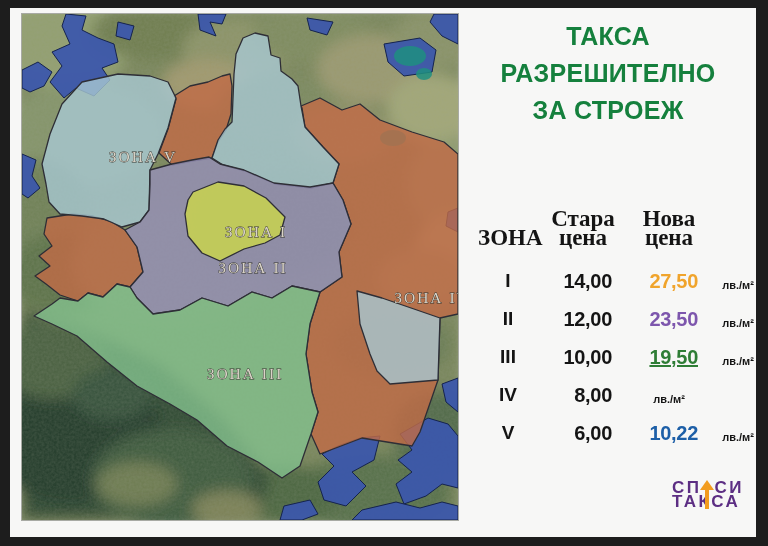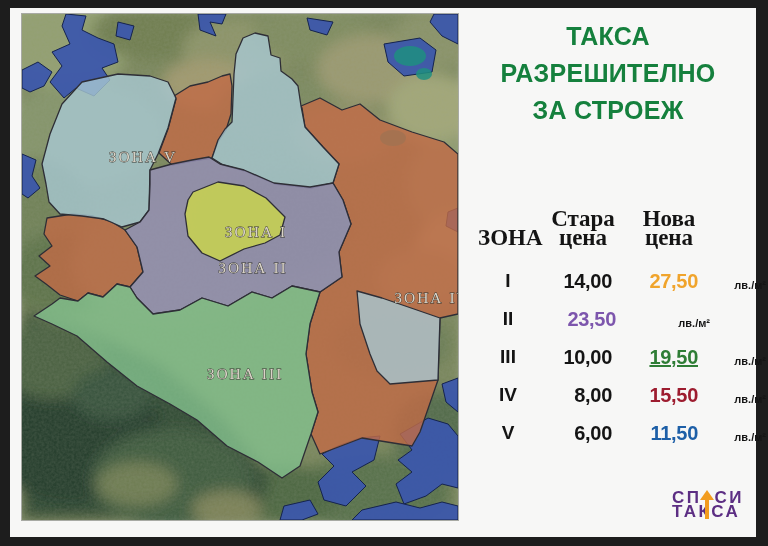--- a/index.html
+++ b/index.html
@@ -28,23 +28,23 @@
     display:grid;grid-template-columns:60px 90px 82px 56px;
     margin-left:18px;align-items:center;
   }
   .grid.header{margin-top:80px;align-items:end;}
   .h{font-size:23px;line-height:19px;font-weight:bold;color:#141414;text-align:center;font-family:Liberation Serif, serif;}
   .rows{margin-top:15px;}
   .row{height:38px;}
   .c-zone{font-size:19px;font-weight:bold;color:#141414;text-align:center;}
   .c-old{font-size:20px;font-weight:bold;color:#141414;text-align:right;padding-right:16px;letter-spacing:-0.3px;}
   .c-new{font-size:20px;font-weight:bold;text-align:right;padding-right:12px;letter-spacing:-0.3px;}
-  .c-unit{font-size:11px;font-weight:bold;color:#141414;text-align:right;position:relative;top:4px;}
+  .c-unit{font-size:11px;font-weight:bold;color:#141414;text-align:center;position:relative;top:4px;}
   .logo{
-    position:absolute;right:12px;bottom:18px;
+    position:absolute;right:12px;bottom:28px;
     font-weight:bold;font-size:17px;line-height:14px;letter-spacing:2.5px;
     text-align:left;
   }
   .logo .slot{display:inline-block;width:13px;}
   .logo .arrow{position:absolute;left:28px;top:-1px;width:14px;height:30px;}
   .logo .arrow .head{
     position:absolute;left:0;top:0;width:0;height:0;
     border-left:7px solid transparent;border-right:7px solid transparent;
     border-bottom:10px solid #f29c1f;
   }
@@ -165,39 +165,39 @@
 
     <div class="rows">
       <div class="grid row">
         <div class="c-zone">I</div>
         <div class="c-old">14,00</div>
         <div class="c-new" style="color: rgb(240, 164, 44);">27,50</div>
         <div class="c-unit">лв./м²</div>
       </div>
       <div class="grid row">
         <div class="c-zone">II</div>
+        <div class="c-old">12,00</div>
         <div class="c-new" style="color: rgb(125, 86, 173);">23,50</div>
         <div class="c-unit">лв./м²</div>
       </div>
       <div class="grid row">
         <div class="c-zone">III</div>
         <div class="c-old">10,00</div>
         <div class="c-new" style="color: rgb(46, 125, 53); text-decoration: underline;">19,50</div>
         <div class="c-unit">лв./м²</div>
       </div>
       <div class="grid row">
         <div class="c-zone">IV</div>
         <div class="c-old">8,00</div>
-        <div class="c-new" style="color: rgb(157, 28, 47);">15,50</div>
         <div class="c-unit">лв./м²</div>
       </div>
       <div class="grid row">
         <div class="c-zone">V</div>
         <div class="c-old">6,00</div>
-        <div class="c-new" style="color: rgb(29, 95, 167);">11,50</div>
+        <div class="c-new" style="color: rgb(29, 95, 167);">10,22</div>
         <div class="c-unit">лв./м²</div>
       </div>
     </div>
 
     <div class="logo" style="color: rgb(92, 46, 131);">
       <div><span>СП</span><span class="slot"></span><span>СИ</span></div>
       <div>ТАКСА</div>
       <span class="arrow">
         <span class="head" style="border-bottom-color: rgb(242, 156, 31);"></span>
         <span class="stem" style="background-color: rgb(242, 156, 31);"></span>

